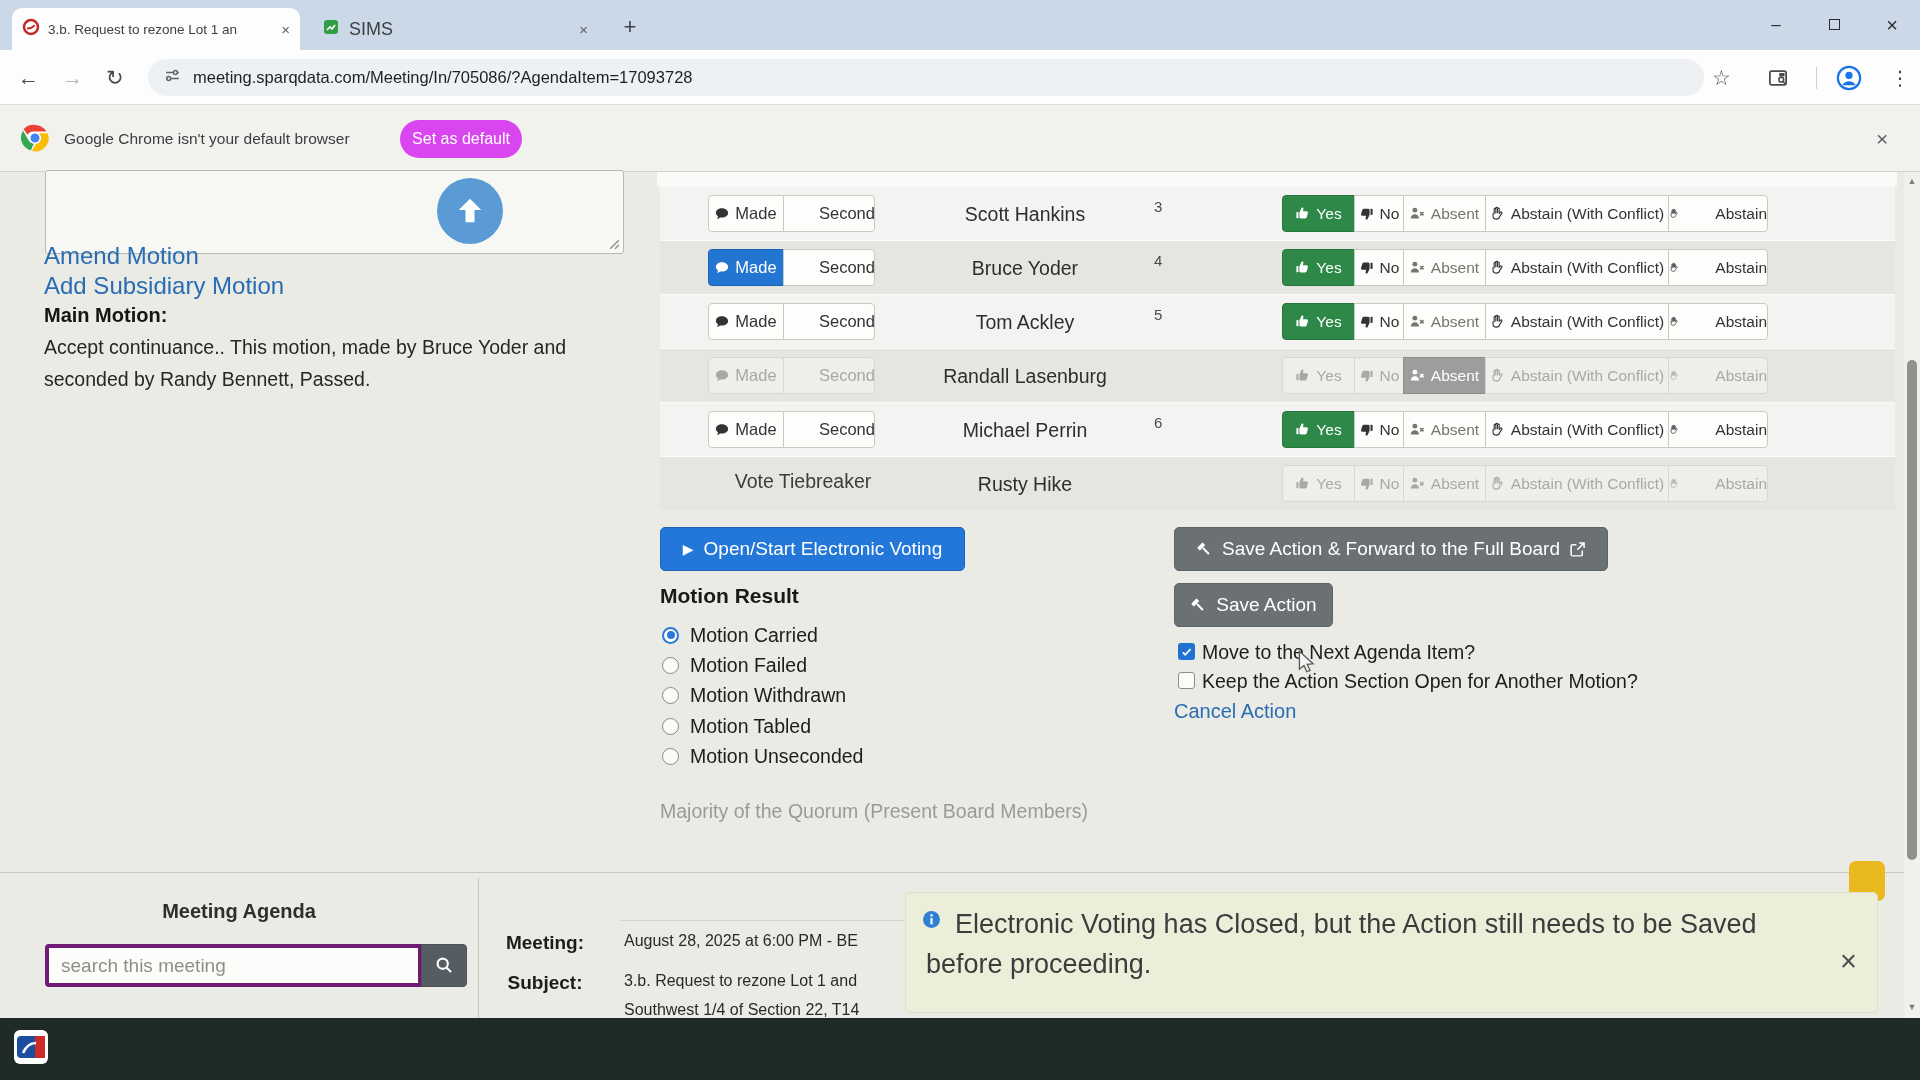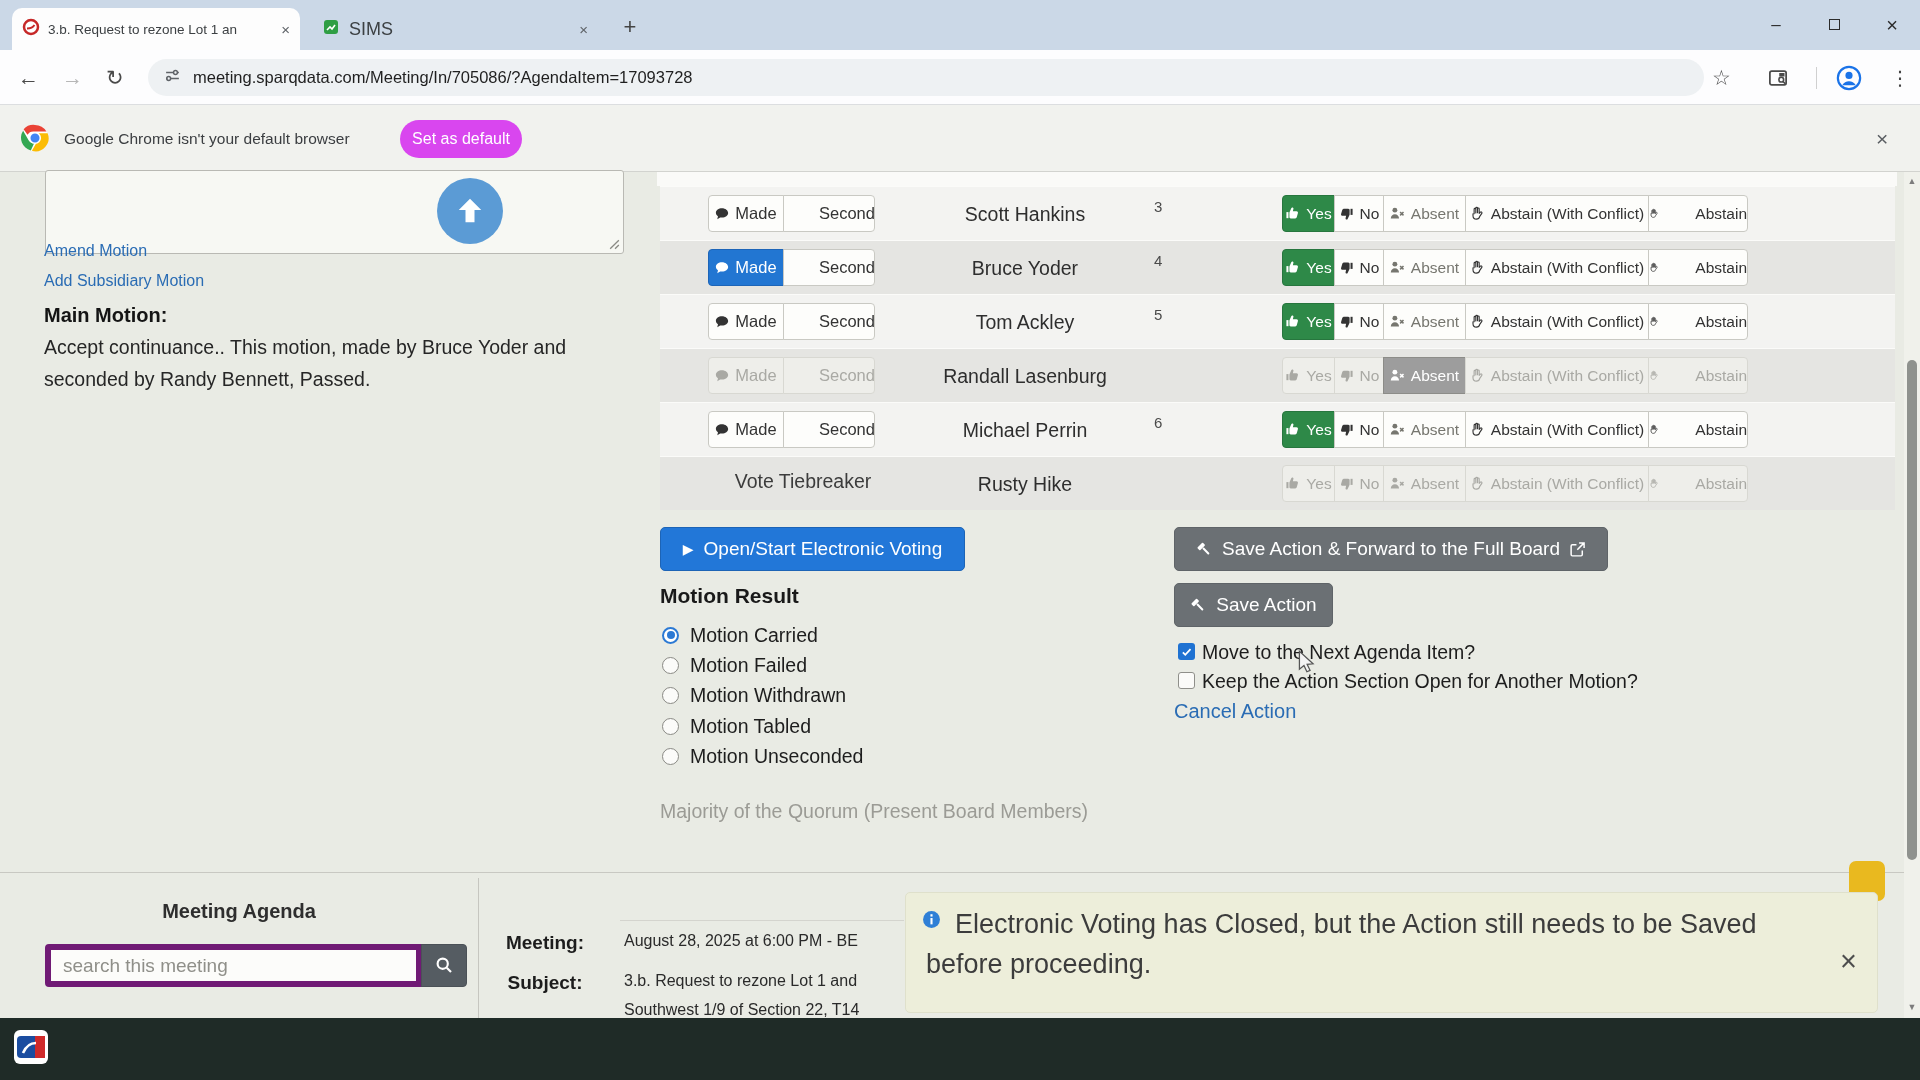--- a/index.html
+++ b/index.html
@@ -37,21 +37,21 @@
   #setdefault { position:absolute; left:400px; top:15px; width:122px; height:38px; background:#d946ef;
                 border:none; border-radius:19px; color:#fff; font-size:16px; font-family:inherit; }
   #banner-close { position:absolute; left:1876px; top:0; height:67px; line-height:67px; font-size:21px; color:#5a5e62; }
 
   
   #notes-box { position:absolute; left:45px; top:170px; width:579px; height:84px; background:#f7f8f3;
                border:1px solid #b9b9b3; border-radius:3px; }
   #notes-box svg { position:absolute; right:2px; bottom:2px; }
   #upbtn { position:absolute; left:437px; top:178px; width:66px; height:66px; border-radius:50%;
            background:#5b9bd5; display:flex; align-items:center; justify-content:center; }
-  .plink { position:absolute; left:44px; font-size:16px; color:#2a6cb4; cursor:pointer; }
+  .plink { position:absolute; left:44px; font-size:24px; color:#2a6cb4; cursor:pointer; }
   #main-motion-label { position:absolute; left:44px; top:304px; font-size:20px; font-weight:bold; color:#141414; }
   #main-motion-text { position:absolute; left:44px; top:331px; width:560px; font-size:19.5px;
                       line-height:32px; color:#262626; }
 
   
   #topstrip { position:absolute; left:657px; top:172px; width:1240px; height:14px; background:#fafaf8; }
   #vtable { position:absolute; left:660px; top:186px; width:1235px; }
   .vt-row { position:relative; height:54px; background:#f3f3f1; border-top:1px solid #fbfbf9; }
   .vt-row.alt { background:#e5e5e2; }
   .cell-made { position:absolute; left:48px; top:8px; height:37px; width:230px; display:flex; align-items:center; }
@@ -64,21 +64,21 @@
   .bgroup button { margin-left:-1px; }
   .bgroup button:first-child { margin-left:0; border-radius:4px 0 0 4px; }
   .bgroup button:last-child { border-radius:0 4px 4px 0;gap:36px; }
   .ms-btn, .vote-btn {
     height:37px; background:#fdfdfb; border:1px solid #c9c9c3; color:#333;
     font-family:inherit; display:flex; align-items:center; justify-content:center; gap:6px; border-radius:0;
   }
   .ms-btn { font-size:16.5px; }
   .vote-btn { font-size:15.5px; }
   .ms-btn.w-made { width:76px; } .ms-btn.w-second { width:92px; }
-  .w-yes{width:53px} .w-no{width:50px} .w-absent{width:83px} .w-conf{width:184px} .w-abs{width:100px}
+  .w-yes{width:73px} .w-no{width:50px} .w-absent{width:83px} .w-conf{width:184px} .w-abs{width:100px}
   .vote-btn.absent { color:#76766f; }
   .sel-made { background:#2276d2 !important; border-color:#1d65b8 !important; color:#fff !important; }
   .sel-yes  { background:#2e8948 !important; border-color:#27763e !important; color:#fff !important; }
   .sel-absent { background:#9d9d9d !important; border-color:#8c8c88 !important; color:#fff !important; }
   .vt-row.dis .ms-btn, .vt-row.dis .vote-btn { color:#a9a9a4; background:#eeeeea; border-color:#d8d8d2; }
   .vt-row.dis .vote-btn.sel-absent { background:#9d9d9d; color:#fff; border-color:#8c8c88; }
 
   
   #openvote { position:absolute; left:660px; top:527px; width:305px; height:44px; background:#2277d8;
               border:1px solid #1d64b6; border-radius:5px; color:#fff; font-size:19px; font-family:inherit;
@@ -103,21 +103,21 @@
   .cbox.checked { background:#1f72d2; display:flex; align-items:center; justify-content:center; }
   .cbox.un { background:#fbfbf9; border:1.5px solid #8f8f8a; }
   .cblabel { position:absolute; font-size:19.5px; color:#1d1d1d; }
   #cancel { position:absolute; left:1174px; top:700px; font-size:20px; color:#2a6cb4; }
 
   
   #hsep { position:absolute; left:0; top:872px; width:1904px; height:1px; background:#c8c8c2; }
   #agenda-title { position:absolute; left:0; top:900px; width:478px; text-align:center; font-size:20px;
                   font-weight:bold; color:#2e2e2e; }
   #search-input { position:absolute; left:45px; top:944px; width:377px; height:43px; background:#fcfcfa;
-                  border:6px solid #701a75; border-radius:4px 0 0 4px; padding:0 12px; font-size:19px;
+                  border:4px solid #701a75; border-radius:4px 0 0 4px; padding:0 12px; font-size:19px;
                   font-family:inherit; color:#333; }
   #search-input::placeholder { color:#8f8f89; }
   #search-btn { position:absolute; left:421px; top:944px; width:46px; height:43px; background:#555c62;
                 border:1px solid #4b5157; border-radius:0 4px 4px 0; display:flex; align-items:center; justify-content:center; }
   #vsep { position:absolute; left:478px; top:878px; width:1px; height:140px; background:#c6c6c0; }
   #miniline { position:absolute; left:620px; top:920px; width:284px; height:1px; background:#d4d4ce; }
   .mlab { position:absolute; left:480px; width:130px; text-align:center; font-size:19px; font-weight:bold; color:#1c1c1c; }
   .mval { position:absolute; left:624px; font-size:16px; color:#2a2a2a; white-space:nowrap; }
 
   
@@ -652,21 +652,21 @@
         <circle cx="6.5" cy="6.5" r="4.3" fill="none" stroke="#fff" stroke-width="1.8"></circle>
         <path d="M9.9 9.9l3.6 3.6" stroke="#fff" stroke-width="1.8"></path>
       </svg>
   </div>
   <div id="vsep"></div>
   <div id="miniline"></div>
   <span class="mlab" style="top:932px;">Meeting:</span>
   <span class="mval" style="top:932px;">August 28, 2025 at 6:00 PM - BE</span>
   <span class="mlab" style="top:972px;">Subject:</span>
   <span class="mval" style="top:972px;">3.b. Request to rezone Lot 1 and</span>
-  <span class="mval" style="top:1001px;">Southwest 1/9 of Section 22, T14</span>
+  <span class="mval" style="top:1001px;">Southwest 1/4 of Section 22, T14</span>
 
   <div id="yellowtab"></div>
   <div id="popup">
     <span style="position:absolute;left:16px;top:17px;">
       <svg width="19" height="19" viewBox="0 0 18 18">
           <circle cx="9" cy="9" r="8" fill="#2f7fd6"></circle>
           <rect x="8" y="7.6" width="2" height="6" fill="#fff"></rect>
           <rect x="8" y="4" width="2" height="2.2" fill="#fff"></rect>
         </svg>
     </span>

